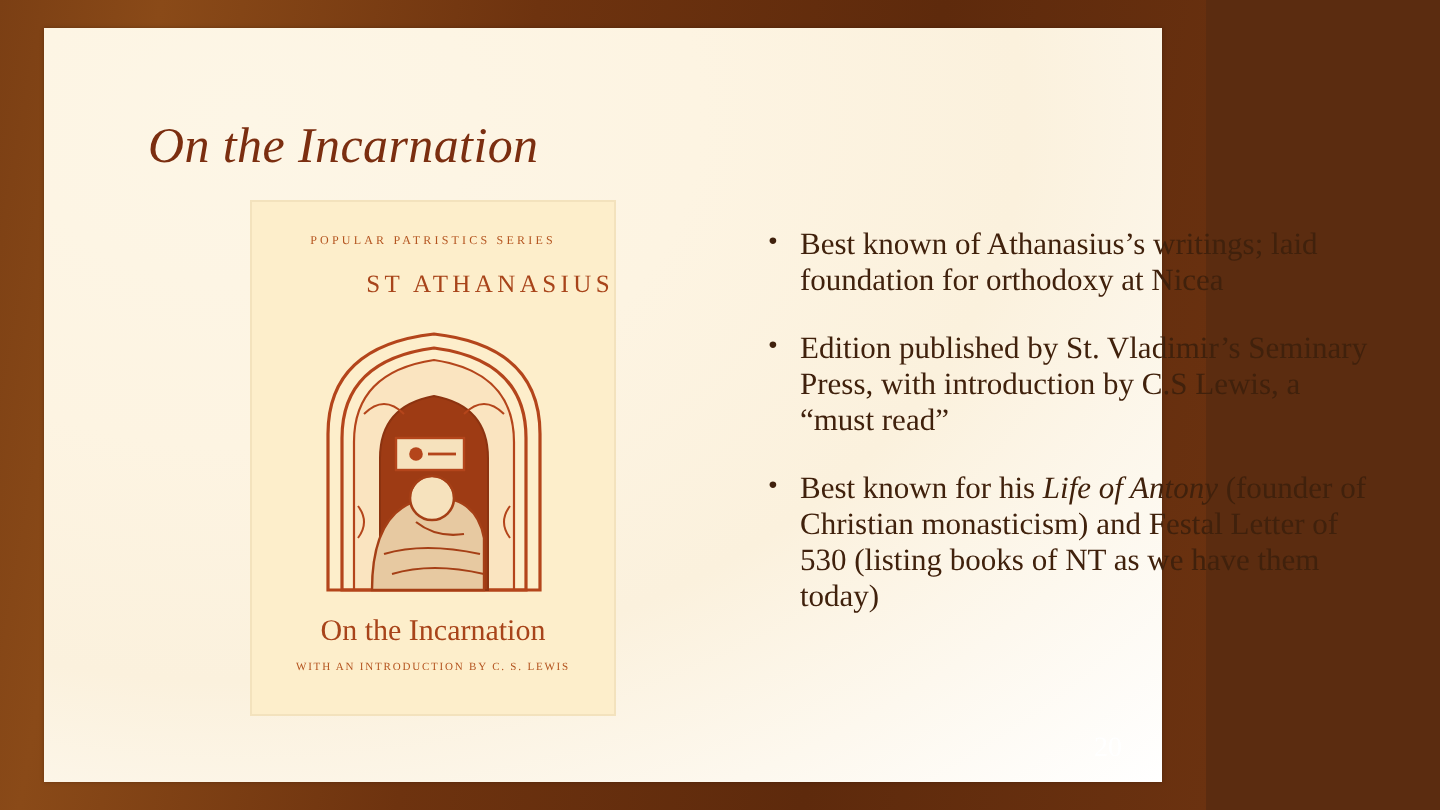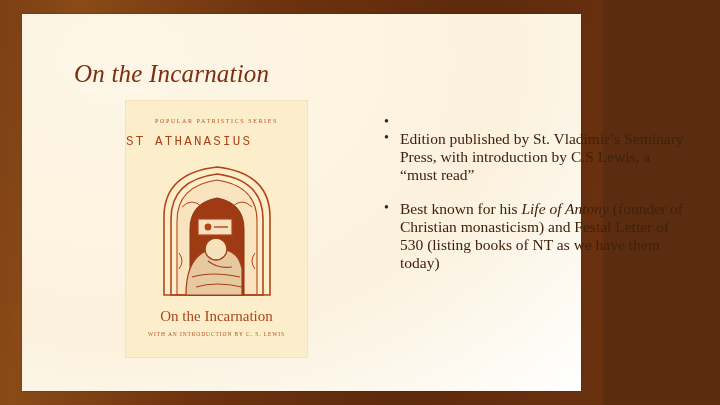--- a/index.html
+++ b/index.html
@@ -60,25 +60,25 @@
     font-size: 6px;
     letter-spacing: 1.6px;
     color: #b4541f;
     font-family: "Liberation Serif", serif;
   }
   .book-author {
     position: absolute;
     top: 34px;
     left: 0;
     right: 0;
-    text-align: left;
+    text-align: right;
     font-size: 12.5px;
     letter-spacing: 2.2px;
     color: #a8441a;
-    font-family: Liberation Mono, monospace;
+    font-family: Liberation Serif, serif;
   }
   .book-art {
     position: absolute;
     top: 56px;
     left: 20px;
     width: 143px;
     height: 140px;
   }
   .book-art svg { display: block; }
   .book-title {
@@ -172,20 +172,21 @@
           <path d="M86 50 q10 -10 20 0" fill="none" stroke="#b4451b" stroke-width="1"></path>
         </svg>
       </div>
       <div class="book-title">On the Incarnation</div>
       <div class="book-sub">WITH AN INTRODUCTION BY C. S. LEWIS</div>
     </div>
 
     <div class="bullets">
       <div class="bullet">
         <span class="dot">•</span>
+        <span><span>Best known of Athanasius’s writings; laid foundation for orthodoxy at Nicea</span></span>
       </div>
       <div class="bullet">
         <span class="dot">•</span>
         <span><span>Edition published by St. Vladimir’s Seminary Press, with introduction by C.S Lewis, a “must read”</span></span>
       </div>
       <div class="bullet">
         <span class="dot">•</span>
         <span><span>Best known for his </span><i>Life of Antony</i><span> (founder of Christian monasticism) and Festal Letter of 530 (listing books of NT as we have them today)</span></span>
       </div>
     </div>

